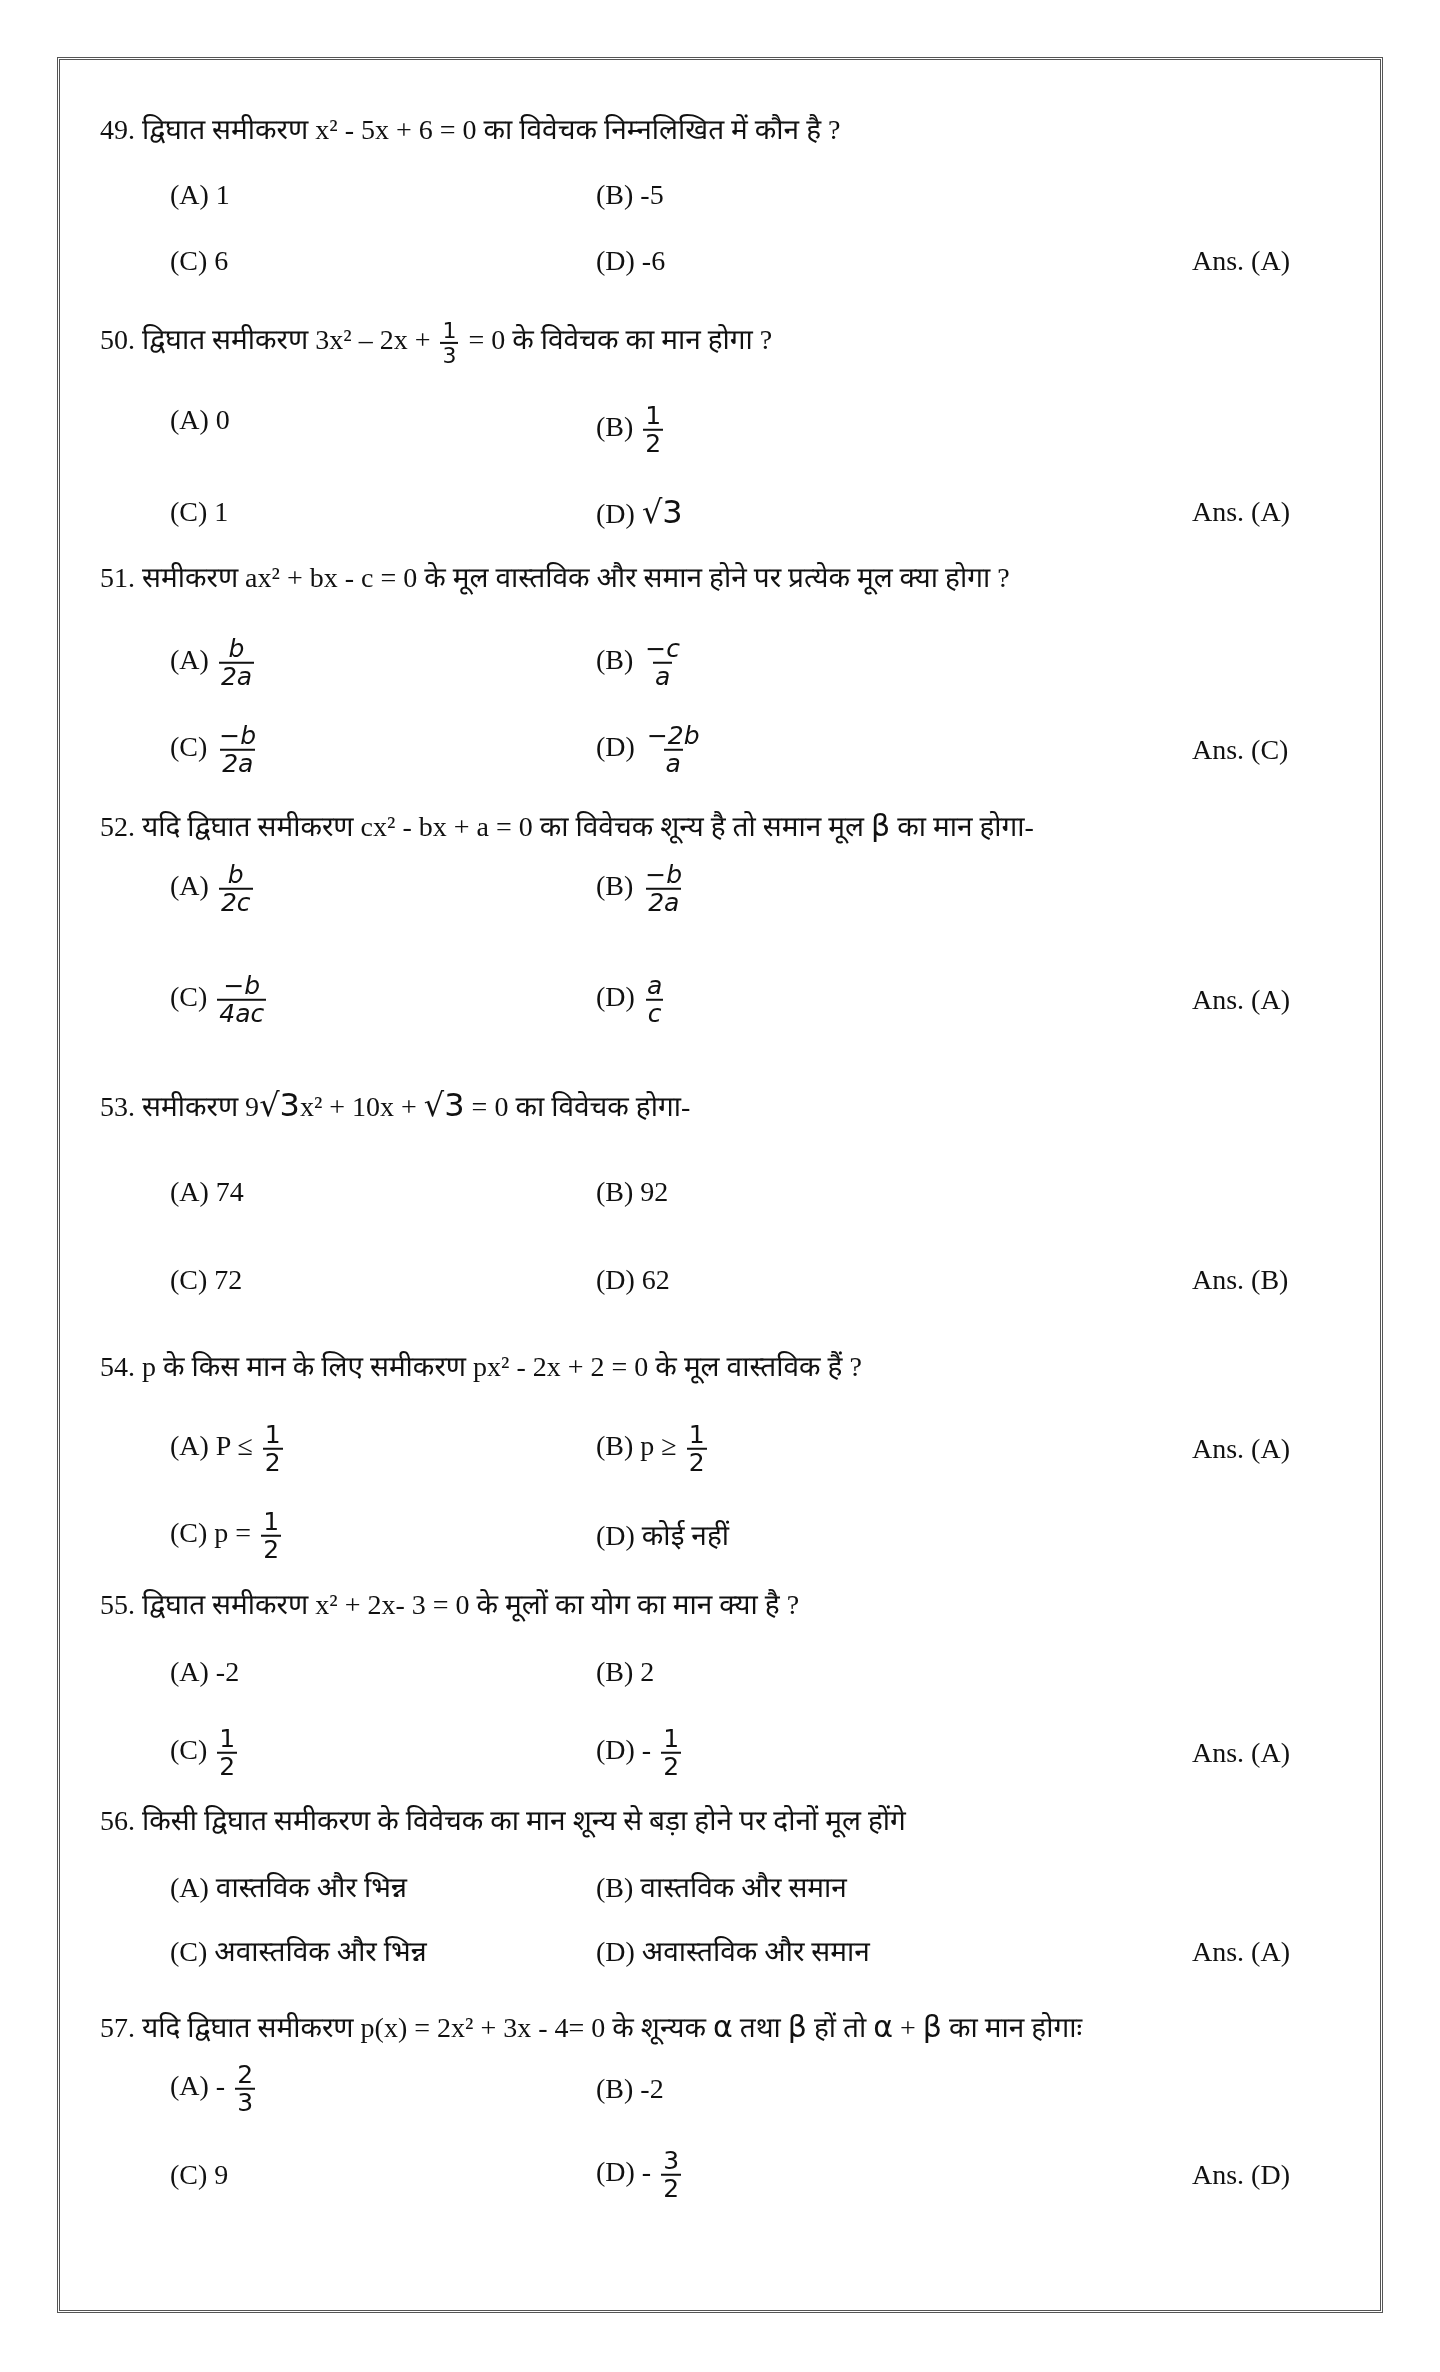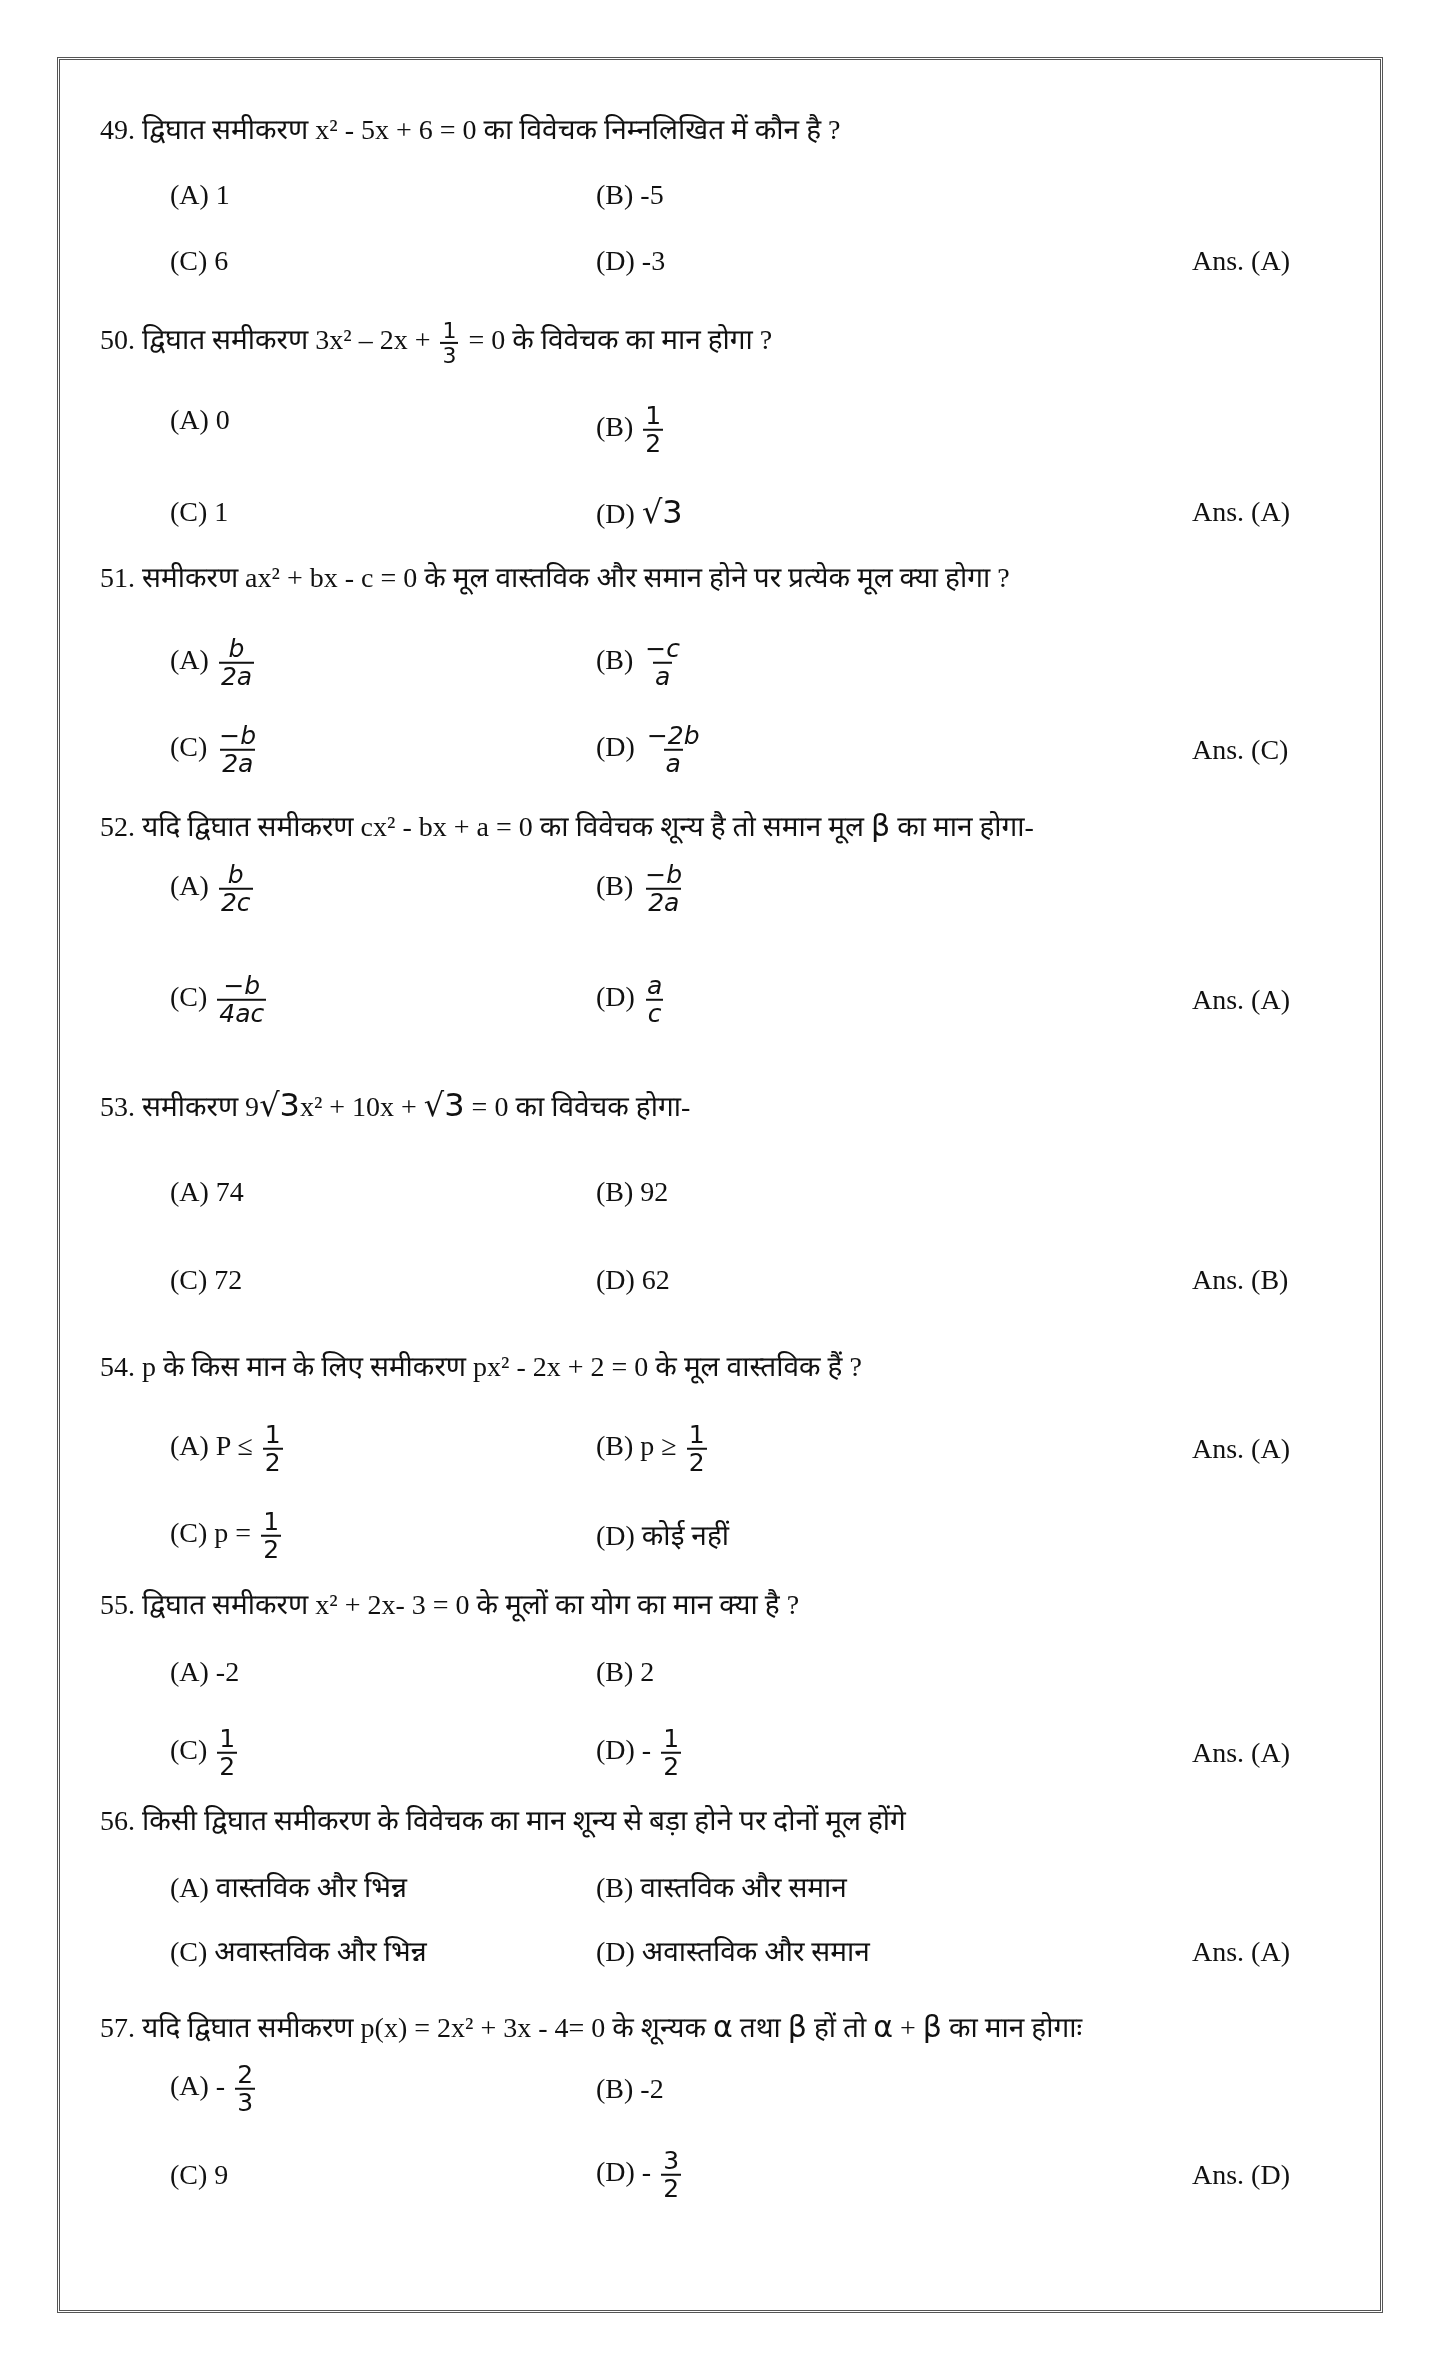--- a/index.html
+++ b/index.html
@@ -26,21 +26,21 @@
 </head>
 <body>
 
 <div class="frame"></div>
 
 <div>
   <div class="line q" style="top:130px">49. द्विघात समीकरण x² - 5x + 6 = 0 का विवेचक निम्नलिखित में कौन है ?</div>
   <div class="line oa" style="top:195px">(A) 1</div>
   <div class="line ob" style="top:195px">(B) -5</div>
   <div class="line oa" style="top:261px">(C) 6</div>
-  <div class="line ob" style="top:261px">(D) -3</div>
+  <div class="line ob" style="top:261px">(D) -6</div>
   <div class="line ans" style="top:261px">Ans. (A)</div>
 </div>
 
 <div>
   <div class="line q" style="top:343px">
     <span>50. द्विघात समीकरण 3x² – 2x +</span>
     <span class="frac small">
       <span class="num">1</span>
       <span class="den">3</span>
     </span>

